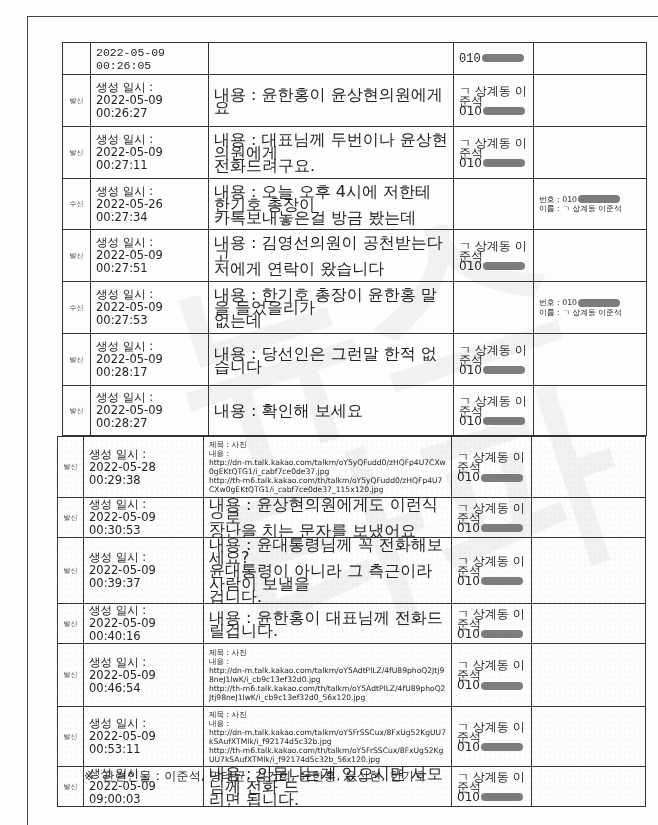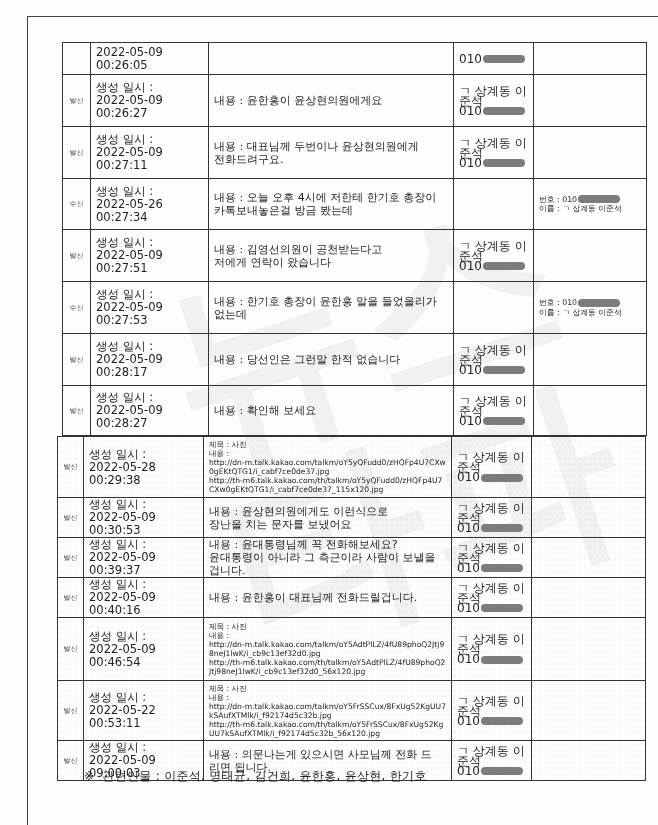--- a/index.html
+++ b/index.html
@@ -19,21 +19,21 @@
   table.log {
     position:absolute; border-collapse:collapse; table-layout:fixed;
   }
   table.log td {
     border:1.3px solid #333; vertical-align:middle; padding:0 5px; overflow:hidden;
   }
   #tableA { left:62px; top:42px; width:584px; }
   #tableB { left:57px; top:436px; width:588px; }
   td.dir { width:18px; padding:0; text-align:center; font-size:7px; color:#444; }
   td.time { font-size:11.5px; line-height:13px; color:#222; }
-  td.content { font-size:11px; line-height:13px; color:#222; }
+  td.content { font-size:16px; line-height:13px; color:#222; }
   td.content.small { font-size:7.6px; line-height:9px; padding-top:2px; padding-bottom:2px; }
   td.sender { font-size:12px; line-height:10px; }
   td.receiver { font-size:7.8px; line-height:9.5px; }
   .redact {
     display:inline-block; width:42px; height:8px; background:#7c7c7c; border-radius:5px;
     vertical-align:middle; margin-left:1px;
   }
   #tableB td { background-image:radial-gradient(rgba(120,120,120,0.12) 1px, transparent 1px); background-size:5px 6px; }
   .footer {
     position:absolute; left:64px; top:768px; font-size:12px; color:#222; letter-spacing:0.3px;margin-left:20px;
@@ -48,21 +48,21 @@
 
 <table class="log" id="tableA">
   <colgroup>
       <col style="width:28px">
       <col style="width:118px">
       <col style="width:245px">
       <col style="width:80px">
       <col style="width:113px">
     </colgroup>
   <tbody id="tbodyA">
-      <tr style="height: 32px;">
+      <tr style="height: 32px; font-family: Liberation Mono, monospace;">
         <td class="dir"><span></span></td>
         <td class="time">
           <div>2022-05-09 00:26:05</div>
         </td>
         <td class="content">
           <div style="white-space: pre-wrap; word-break: break-all;"></div>
         </td>
         <td class="sender">
           <div><span>010</span><span class="redact"></span></div>
         </td>
@@ -270,21 +270,21 @@
         <td class="sender">
           <div>ㄱ 상계동 이준석</div>
           <div><span>010</span><span class="redact"></span></div>
         </td>
         <td class="receiver"></td>
       </tr>
       <tr style="height: 60px;">
         <td class="dir"><span>발신</span></td>
         <td class="time">
           <div>생성 일시 :</div>
-          <div>2022-05-22 00:53:11</div>
+          <div>2022-05-09 00:53:11</div>
         </td>
         <td class="content small">
           <div style="white-space: pre-wrap; word-break: break-all;">제목 : 사진
 내용 :
 http://dn-m.talk.kakao.com/talkm/oY5FrSSCux/8FxUg52KgUU7kSAufXTMlk/i_f92174d5c32b.jpg
 http://th-m6.talk.kakao.com/th/talkm/oY5FrSSCux/8FxUg52KgUU7kSAufXTMlk/i_f92174d5c32b_56x120.jpg</div>
         </td>
         <td class="sender">
           <div>ㄱ 상계동 이준석</div>
           <div><span>010</span><span class="redact"></span></div>

